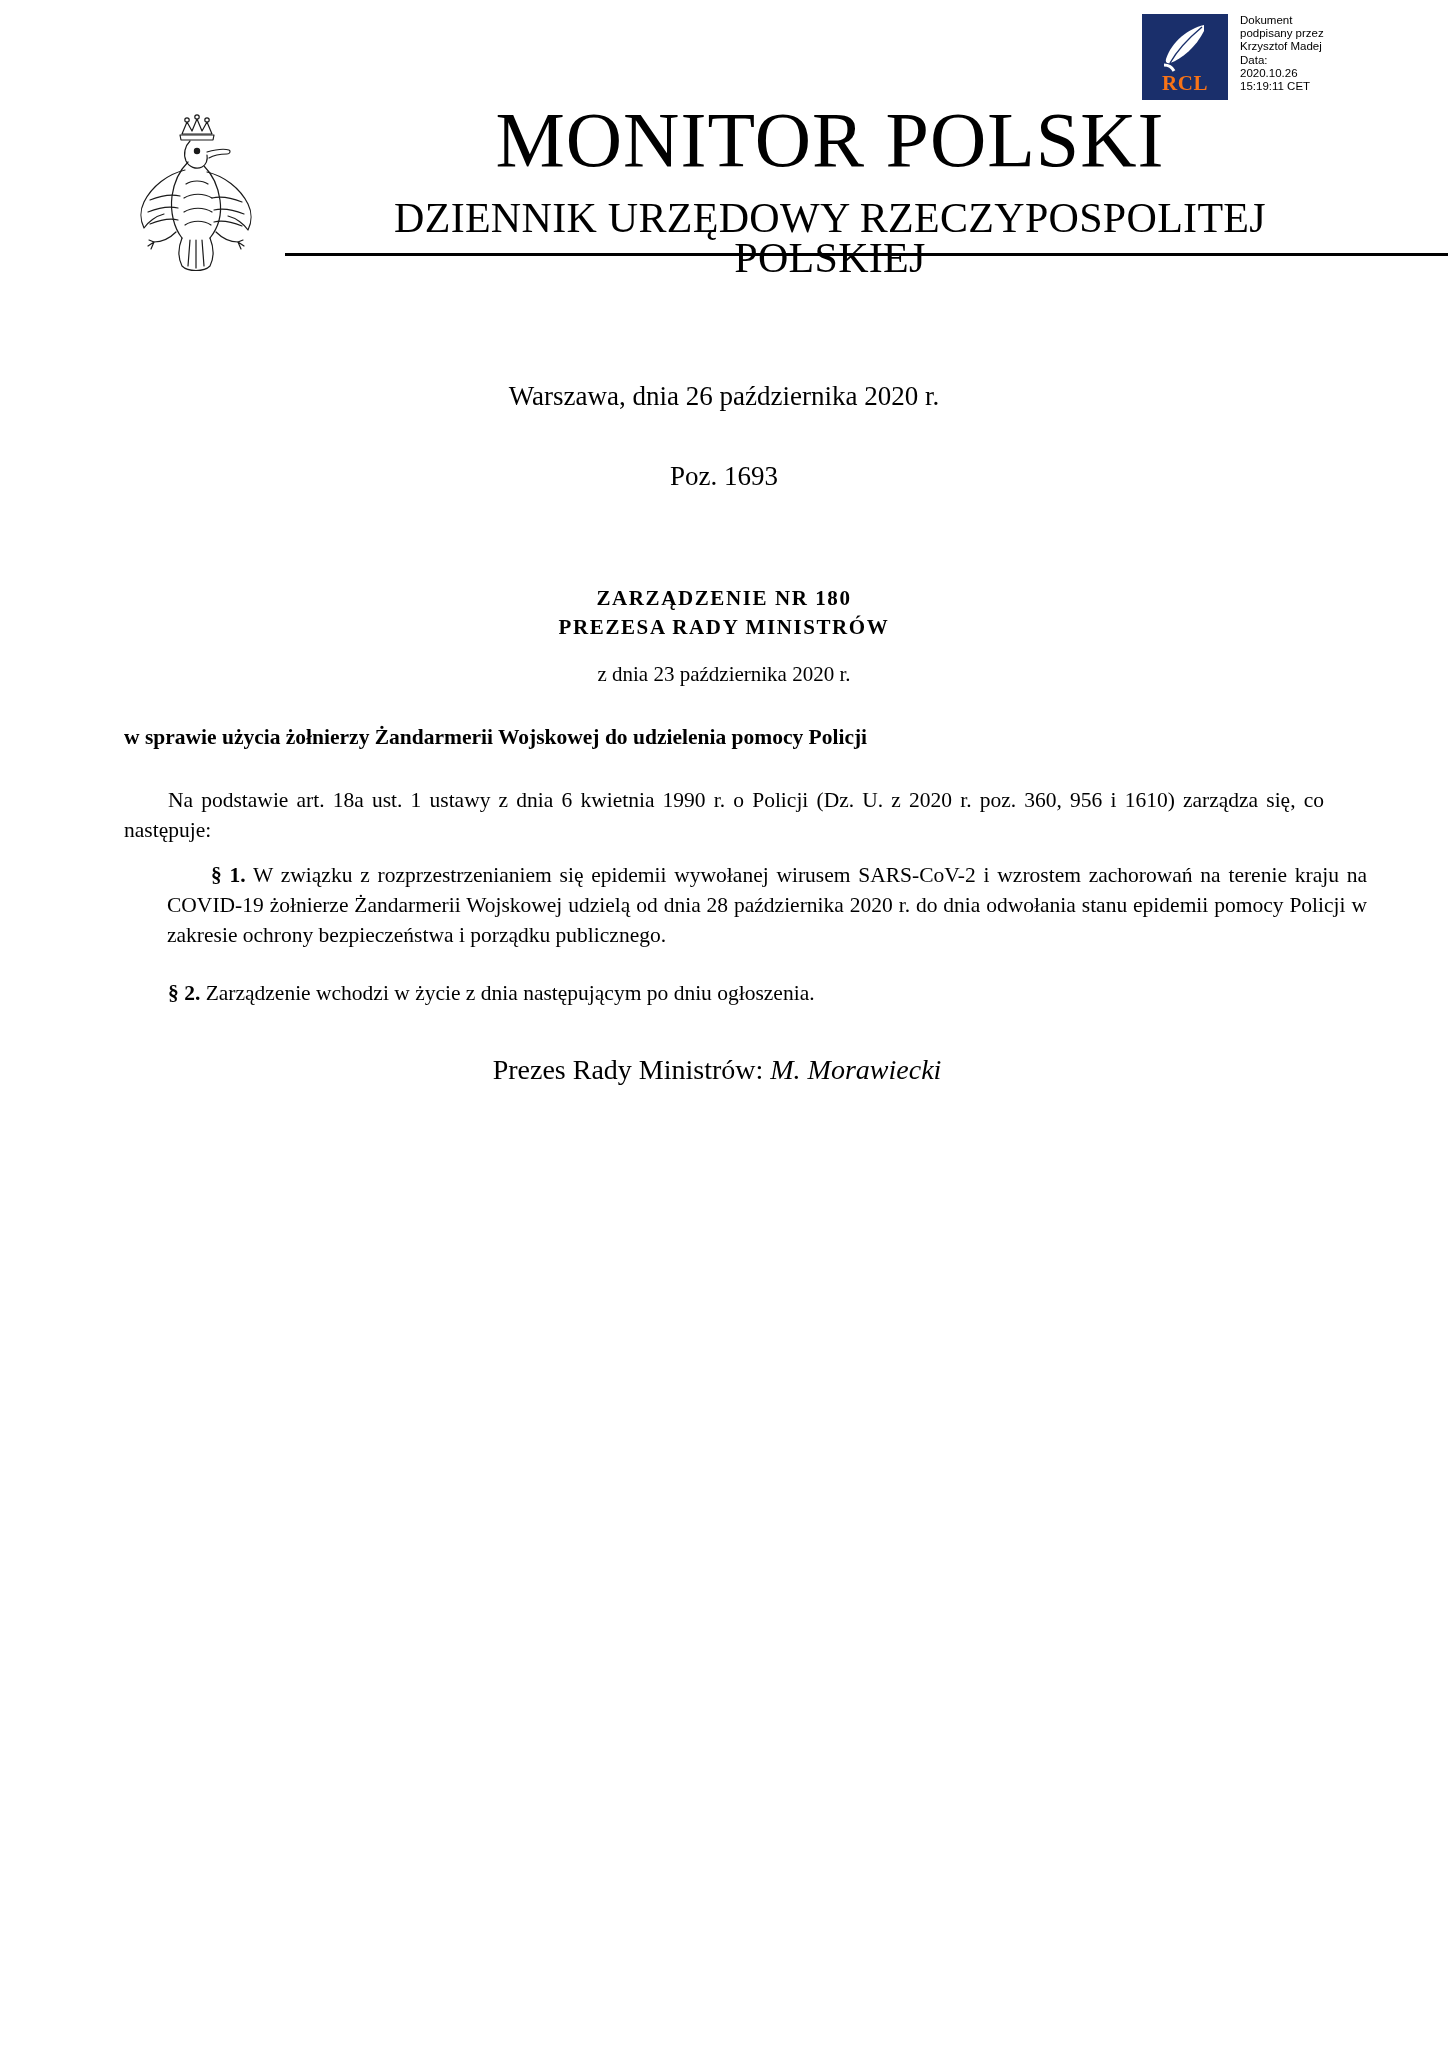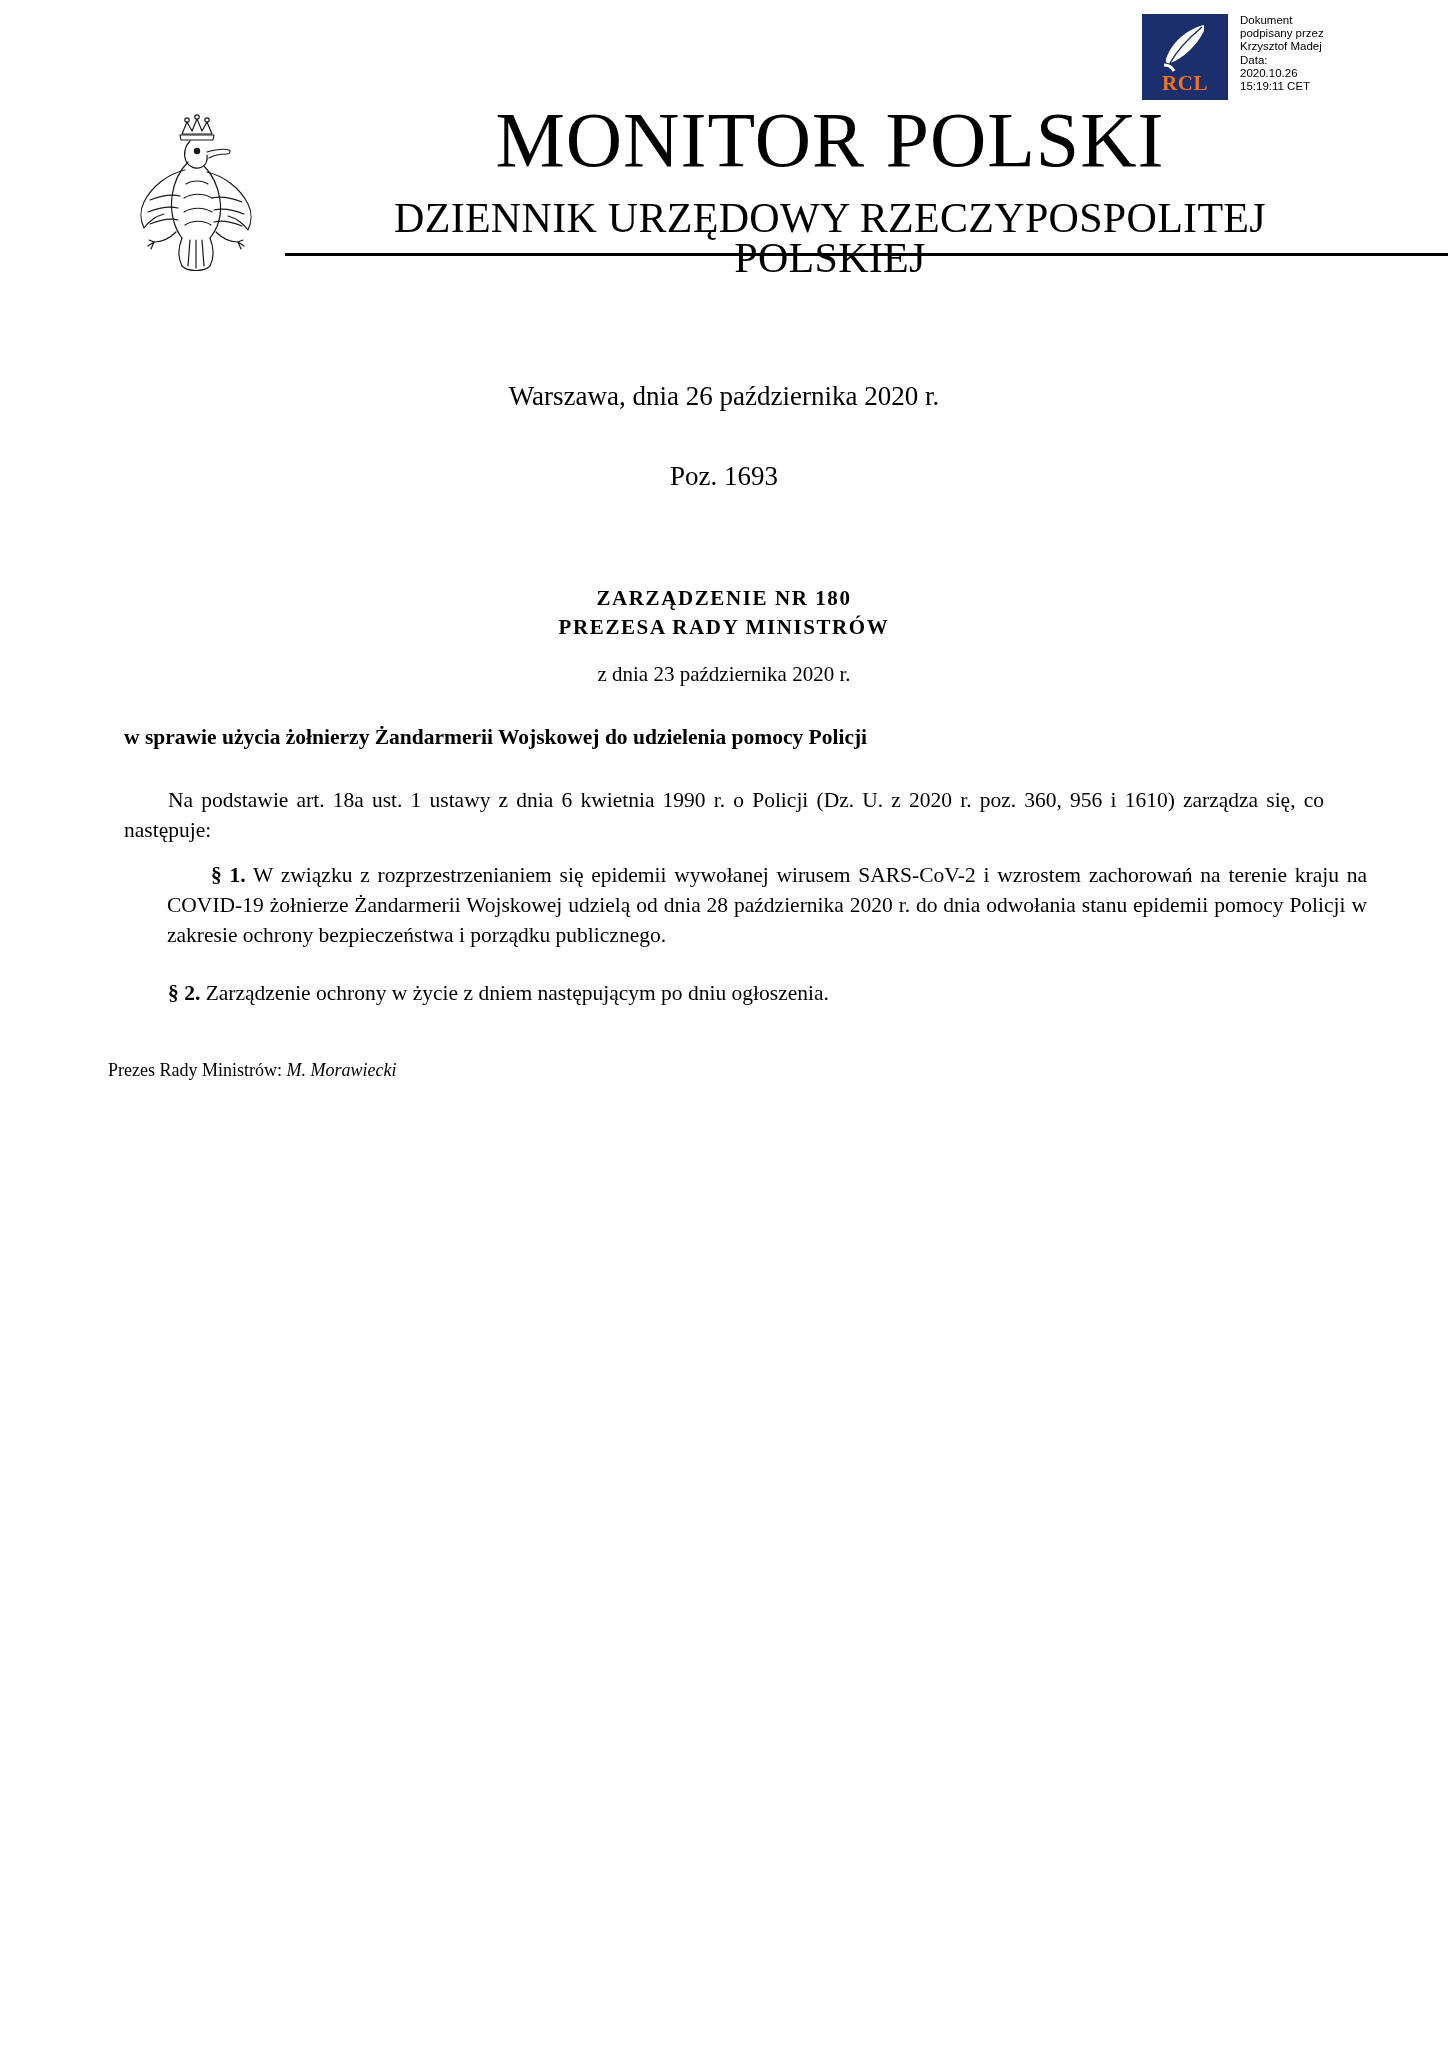--- a/index.html
+++ b/index.html
@@ -178,24 +178,24 @@
   .para .indent { display: inline-block; width: 44px; }
   .para b { font-weight: bold; }
 
   #para-basis { top: 785px; }
   #para-1 { top: 860px; margin-left: 43px; }
   #para-2 { top: 978px; }
 
   .signature-line {
     position: absolute;
     top: 1055px;
-    left: 108px;
-    width: 1200px;
-    text-align: left;
-    font-size: 18px;
+    left: 117px;
+    width: 1200px;
+    text-align: center;
+    font-size: 28px;
     line-height: 30px;
   }
   .signature-line i { font-style: italic; }
 </style>
 </head>
 <body>
 
 <div class="page">
 
   <div class="signature-stamp">
@@ -272,17 +272,17 @@
     <div>ZARZĄDZENIE NR 180</div>
     <div>PREZESA RADY MINISTRÓW</div>
   </div>
   <div class="act-date">z dnia 23 października 2020 r.</div>
   <div class="act-subject"><span>w sprawie użycia żołnierzy Żandarmerii Wojskowej do udzielenia pomocy Policji</span></div>
 
   <div class="para" id="para-basis"><span class="indent"></span><span>Na podstawie art. 18a ust. 1 ustawy z dnia 6 kwietnia 1990 r. o Policji (Dz. U. z 2020 r. poz. 360, 956 i 1610) zarządza się, co następuje:</span></div>
 
   <div class="para" id="para-1"><span class="indent"></span><b>§ 1.</b> <span>W związku z rozprzestrzenianiem się epidemii wywołanej wirusem SARS-CoV-2 i wzrostem zachorowań na terenie kraju na COVID-19 żołnierze Żandarmerii Wojskowej udzielą od dnia 28 października 2020 r. do dnia odwołania stanu epidemii pomocy Policji w zakresie ochrony bezpieczeństwa i porządku publicznego.</span></div>
 
-  <div class="para" id="para-2"><span class="indent"></span><b>§ 2.</b> <span>Zarządzenie ochrony w życie z dniem następującym po dniu ogłoszenia.</span></div>
+  <div class="para" id="para-2"><span class="indent"></span><b>§ 2.</b> <span>Zarządzenie wchodzi w życie z dnia następującym po dniu ogłoszenia.</span></div>
 
   <div class="signature-line"><span>Prezes Rady Ministrów:</span> <i>M. Morawiecki</i></div>
 
 </div>
 
 </body></html>

